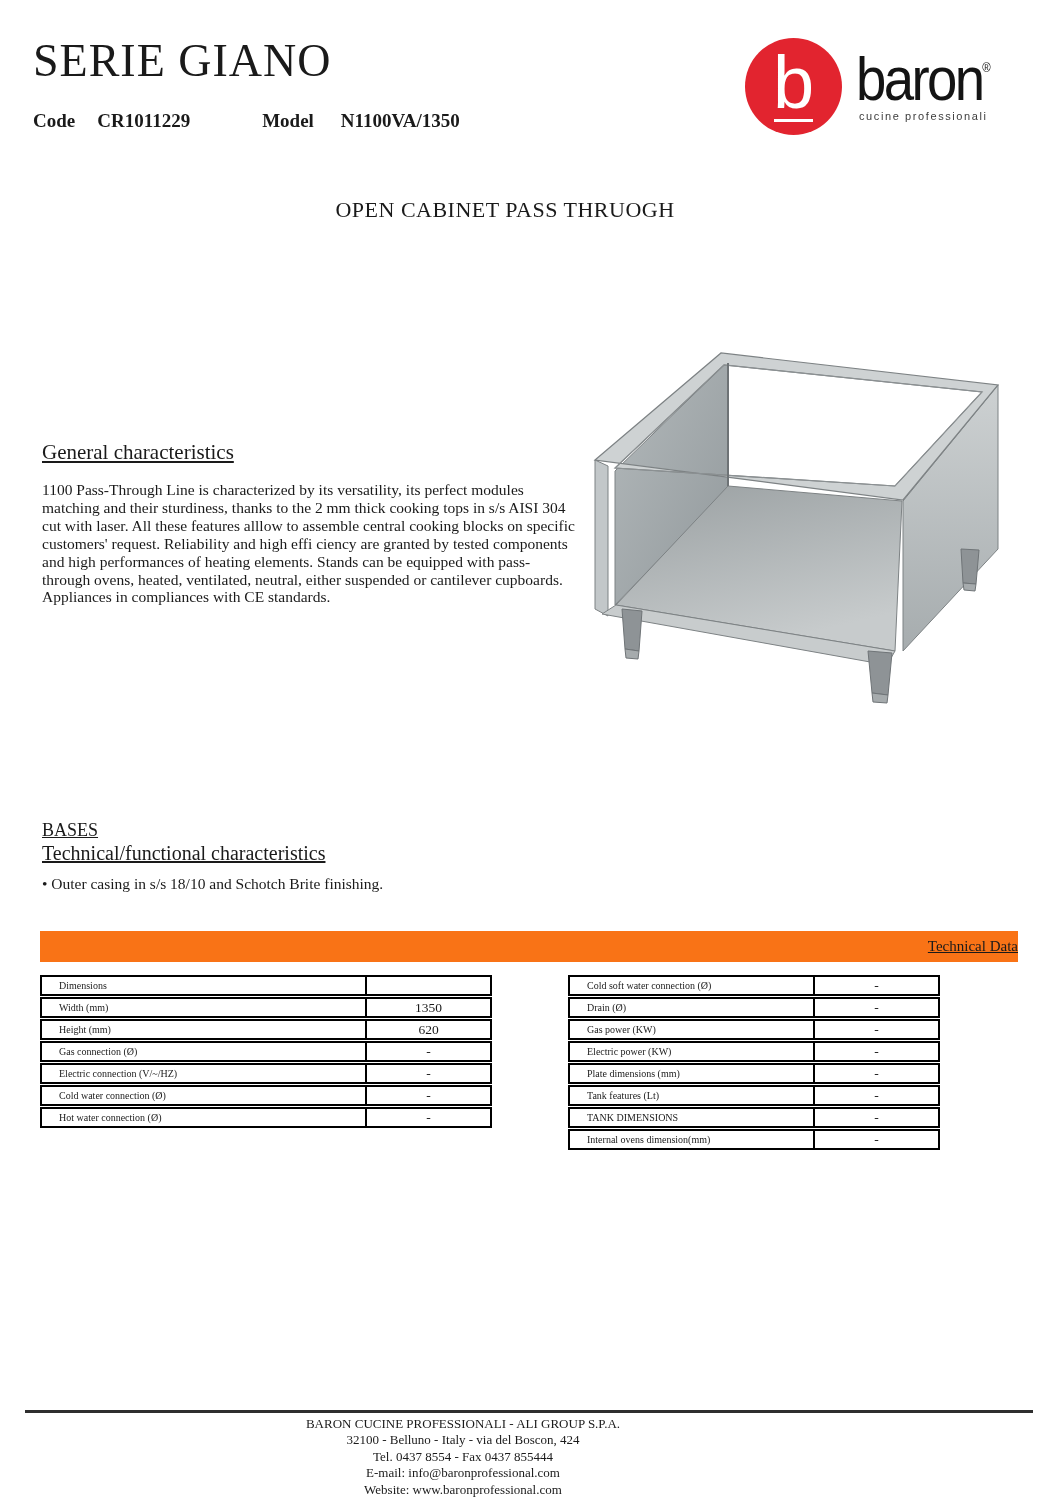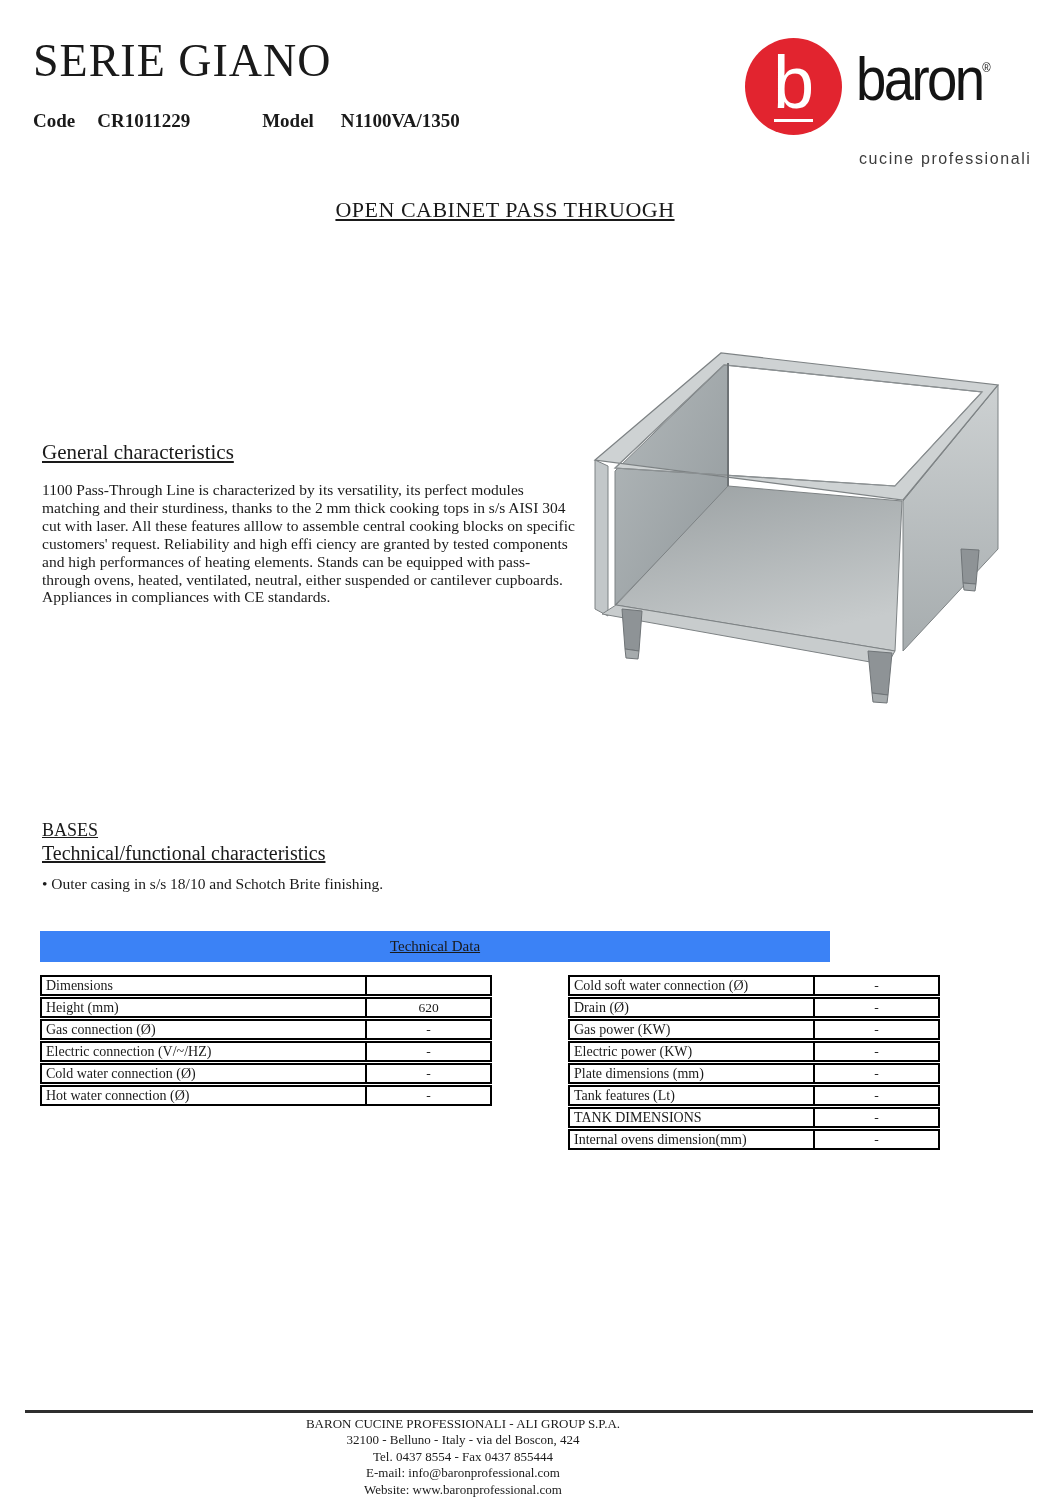--- a/index.html
+++ b/index.html
@@ -19,46 +19,46 @@
   .logo-circle{position:absolute;left:745px;top:38px;width:97px;height:97px;border-radius:50%;
                display:flex;align-items:center;justify-content:center;}
   .logo-b{font-family:"Liberation Sans",sans-serif;font-size:74px;color:#fff;line-height:1;
           margin-top:-8px;font-weight:400;}
   .logo-underline{position:absolute;left:29px;bottom:13px;width:39px;height:3px;background:#fff;}
   .logo-word{position:absolute;left:856px;top:48px;font-family:"Liberation Sans",sans-serif;
              font-size:62px;line-height:1;color:#141414;letter-spacing:-3px;
              transform:scaleX(.88);transform-origin:left top;white-space:nowrap;}
   .logo-reg{font-size:13px;vertical-align:28px;letter-spacing:0;}
   .logo-tagline{position:absolute;left:859px;top:110px;font-family:"Liberation Sans",sans-serif;
-                font-size:16px;color:#3c3c3c;letter-spacing:1.6px;white-space:nowrap;margin-top:40px;}
+                font-size:11px;color:#3c3c3c;letter-spacing:1.6px;white-space:nowrap;}
 
   
   .product-title{position:absolute;left:0;top:197px;width:1010px;text-align:center;
-                 font-size:22px;text-decoration:underline;letter-spacing:.5px;}
+                 font-size:22px;letter-spacing:.5px;}
 
   
   .h-general{position:absolute;left:42px;top:440px;font-size:21px;text-decoration:underline;}
   .p-general{position:absolute;left:42px;top:481px;width:534px;font-size:15.5px;line-height:17.9px;
              text-align:left;}
   .h-bases{position:absolute;left:42px;top:772px;font-size:18px;text-decoration:underline;margin-top:48px;}
   .h-techfun{position:absolute;left:42px;top:842px;font-size:20px;text-decoration:underline;}
   .p-bullet{position:absolute;left:42px;top:875px;font-size:15.5px;}
 
   
-  .tech-bar{position:absolute;left:40px;top:931px;width:790px;height:31px;background:#3b82f6;
-            display:flex;align-items:center;justify-content:center;}
+  .tech-bar{position:absolute;left:40px;top:931px;width:978px;height:31px;background:#f97316;
+            display:flex;align-items:center;justify-content:flex-end;}
   .tech-bar span{font-size:15px;text-decoration:underline;}
 
   
   .spec-table{position:absolute;top:975px;}
   .spec-table.left{left:40px;width:452px;}
   .spec-table.right{left:568px;width:372px;}
   .trow{box-sizing:border-box;height:21px;margin-bottom:1px;border:2px solid #000;
         display:flex;align-items:center;background:#fff;}
-  .tlabel{flex:1;font-size:14px;padding-left:4px;border-right:2px solid #000;
+  .tlabel{flex:1;font-size:10px;padding-left:17px;border-right:2px solid #000;
           height:100%;display:flex;align-items:center;white-space:nowrap;overflow:hidden;}
   .tvalue{width:123px;font-size:13.5px;text-align:center;}
 
   
   .footer-rule{position:absolute;left:25px;top:1410px;width:1008px;height:3px;background:#2e2e2e;}
   .footer-text{position:absolute;left:0;top:1416px;width:926px;text-align:center;
                font-size:13px;line-height:16.4px;}
 
   
   .product-image{position:absolute;left:558px;top:318px;width:452px;height:392px;}
@@ -132,20 +132,24 @@
   <div class="tech-bar">
     <span>Technical Data</span>
   </div>
 
   <div class="spec-table left">
       <div class="trow">
         <div class="tlabel">Dimensions</div>
         <div class="tvalue"></div>
       </div>
       <div class="trow">
+        <div class="tlabel">Width (mm)</div>
+        <div class="tvalue">1350</div>
+      </div>
+      <div class="trow">
         <div class="tlabel">Height (mm)</div>
         <div class="tvalue">620</div>
       </div>
       <div class="trow">
         <div class="tlabel">Gas connection (Ø)</div>
         <div class="tvalue">-</div>
       </div>
       <div class="trow">
         <div class="tlabel">Electric connection (V/~/HZ)</div>
         <div class="tvalue">-</div>

